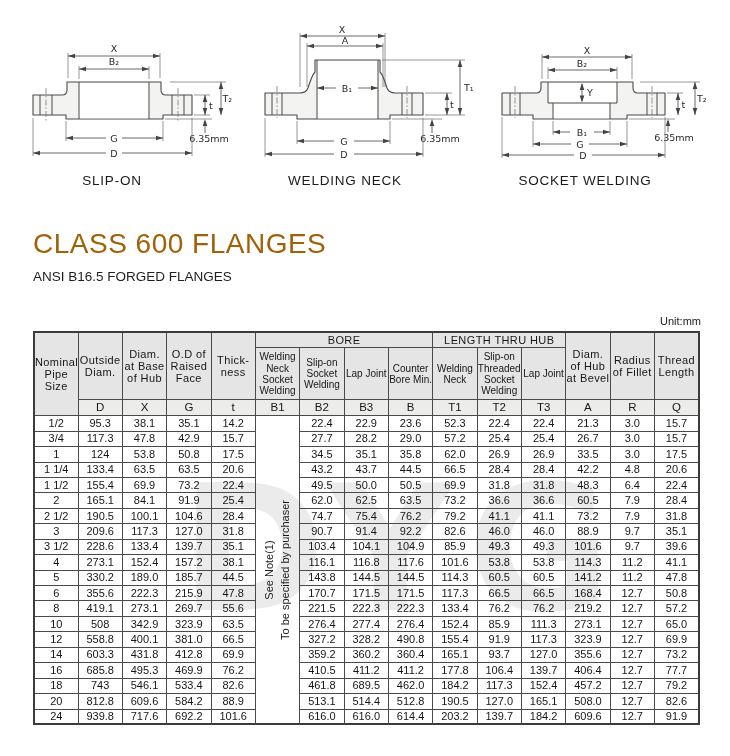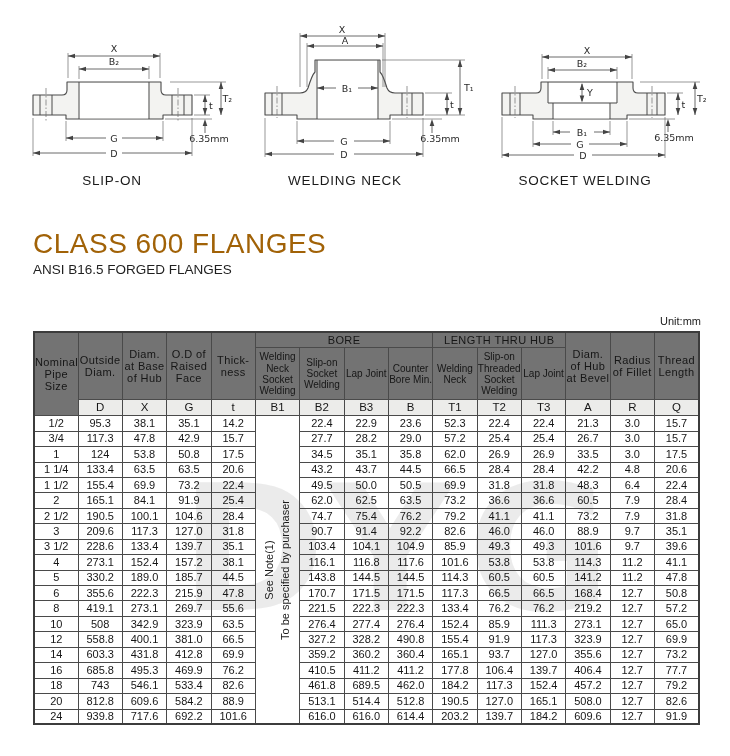--- a/index.html
+++ b/index.html
@@ -16,36 +16,36 @@
   .bore-fill  { fill:#ffffff; stroke:none; }
   .edge { stroke:#4a4a4a; stroke-width:1; fill:none; }
   .dim  { stroke:#5a5a5a; stroke-width:.9; fill:none; }
   .ext  { stroke:#6a6a6a; stroke-width:.7; fill:none; }
   .cl   { stroke:#6a6a6a; stroke-width:.7; fill:none; stroke-dasharray:6 2 1.5 2; }
   .ah   { fill:#444; stroke:none; }
 
   
   .title-block { position:absolute; left:33px; top:228px; }
   .page-title { font-size:28px; letter-spacing:.5px; color:#a16207; font-weight:400; }
-  .page-subtitle { font-size:13.5px; margin-top:2px; color:#1f1f1f; }
+  .page-subtitle { font-size:13.5px; margin-top:9px; color:#1f1f1f; }
 
   .unit-label { position:absolute; right:29px; top:315px; font-size:11px; color:#1b1b1b; }
 
   
   .watermark { position:absolute; left:125px; top:425px; width:500px; height:250px;
     font-family:"DejaVu Sans",sans-serif; font-weight:bold; font-size:175px; line-height:250px;
     text-align:right; letter-spacing:14px; color:#dcdcdc; opacity:.55; z-index:0; }
 
   
   .tbl-wrap { position:absolute; left:33px; top:331px; z-index:1; }
   table { border-collapse:collapse; table-layout:fixed; width:667px; background:transparent;
           border:2px solid #3c3c3c; }
   th,td { border:1px solid #4a4a4a; text-align:center; vertical-align:middle;
           padding:0; overflow:hidden; }
-  thead th { background:#737373; font-weight:400; font-size:10px; line-height:1.12; padding:1px 0; }
+  thead th { background:#e5e5e5; font-weight:400; font-size:10px; line-height:1.12; padding:1px 0; }
   tr.group-row th { height:14px; font-size:11px; letter-spacing:.4px; }
   tr.main-header th { height:52px; }
   tr.symbol-row th { height:15px; font-size:11.5px; background:#ececea; }
   tbody td { height:15.45px; font-size:11px; line-height:1; background:transparent; }
   td.note-cell { position:relative; }
   .vnote { position:absolute; left:50%; top:50%; width:310px;
            transform:translate(-50%,-50%) rotate(-90deg);
            text-align:center; font-size:11px; line-height:1.45; color:#1b1b1b; }
 </style>
 </head>

